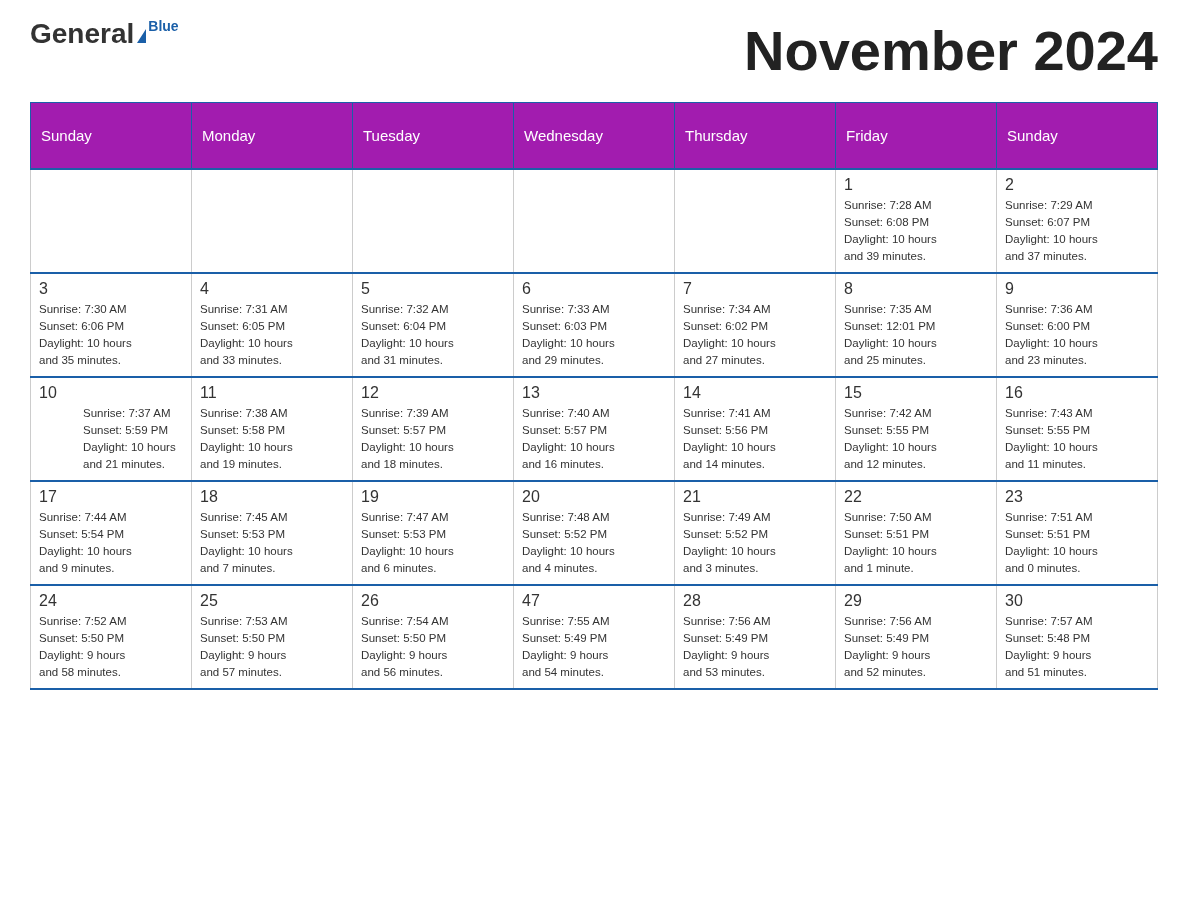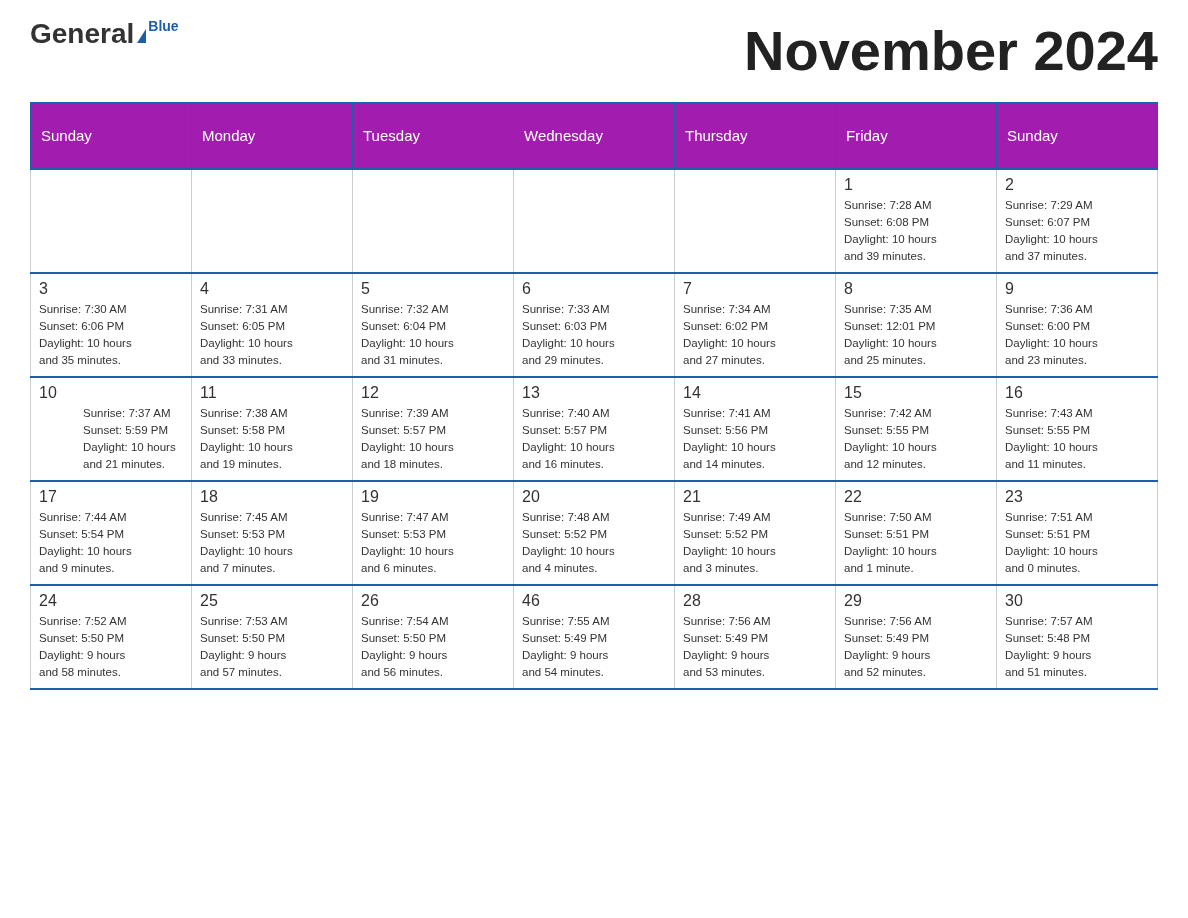--- a/index.html
+++ b/index.html
@@ -311,21 +311,21 @@
 and 57 minutes.</div>
         </td>
         <td>
           <div class="day-number">26</div>
           <div class="day-info" style="white-space: pre-line;">Sunrise: 7:54 AM
 Sunset: 5:50 PM
 Daylight: 9 hours
 and 56 minutes.</div>
         </td>
         <td>
-          <div class="day-number">46</div>
+          <div class="day-number">47</div>
           <div class="day-info" style="white-space: pre-line;">Sunrise: 7:55 AM
 Sunset: 5:49 PM
 Daylight: 9 hours
 and 54 minutes.</div>
         </td>
         <td>
           <div class="day-number">28</div>
           <div class="day-info" style="white-space: pre-line;">Sunrise: 7:56 AM
 Sunset: 5:49 PM
 Daylight: 9 hours

